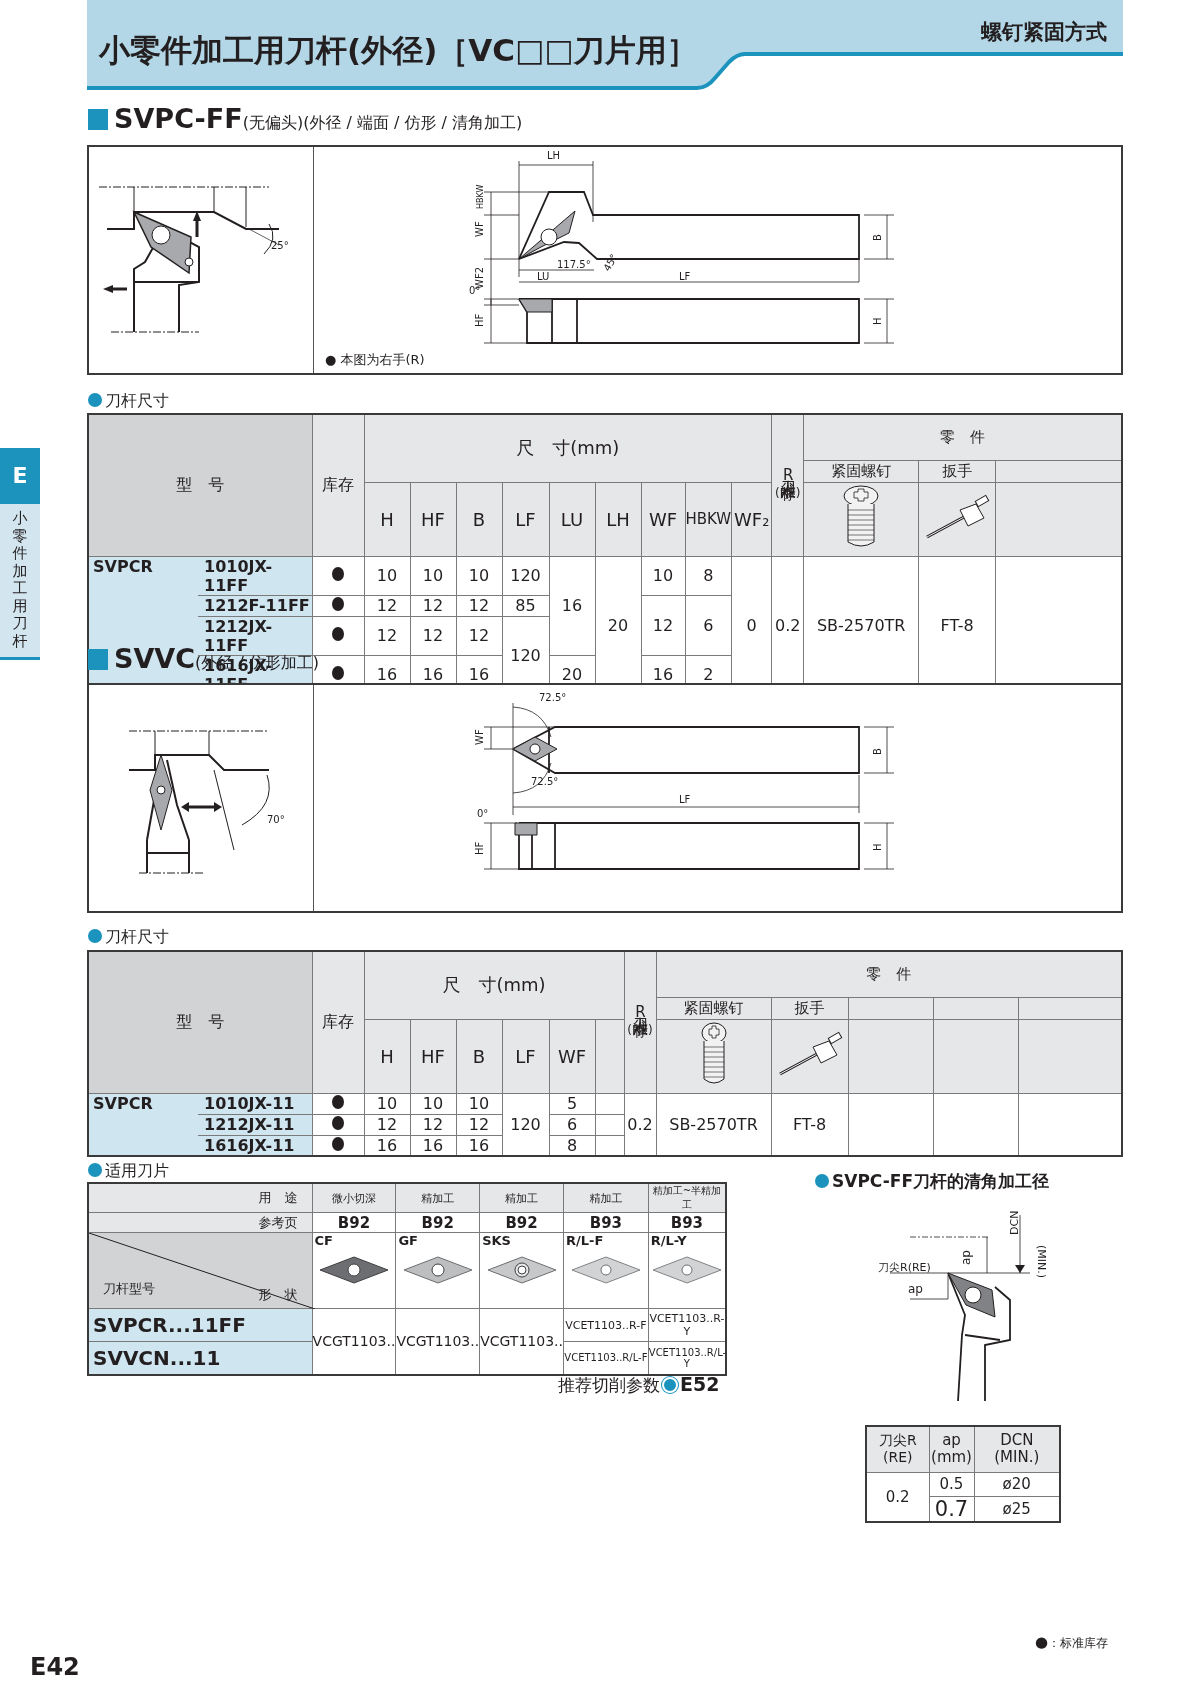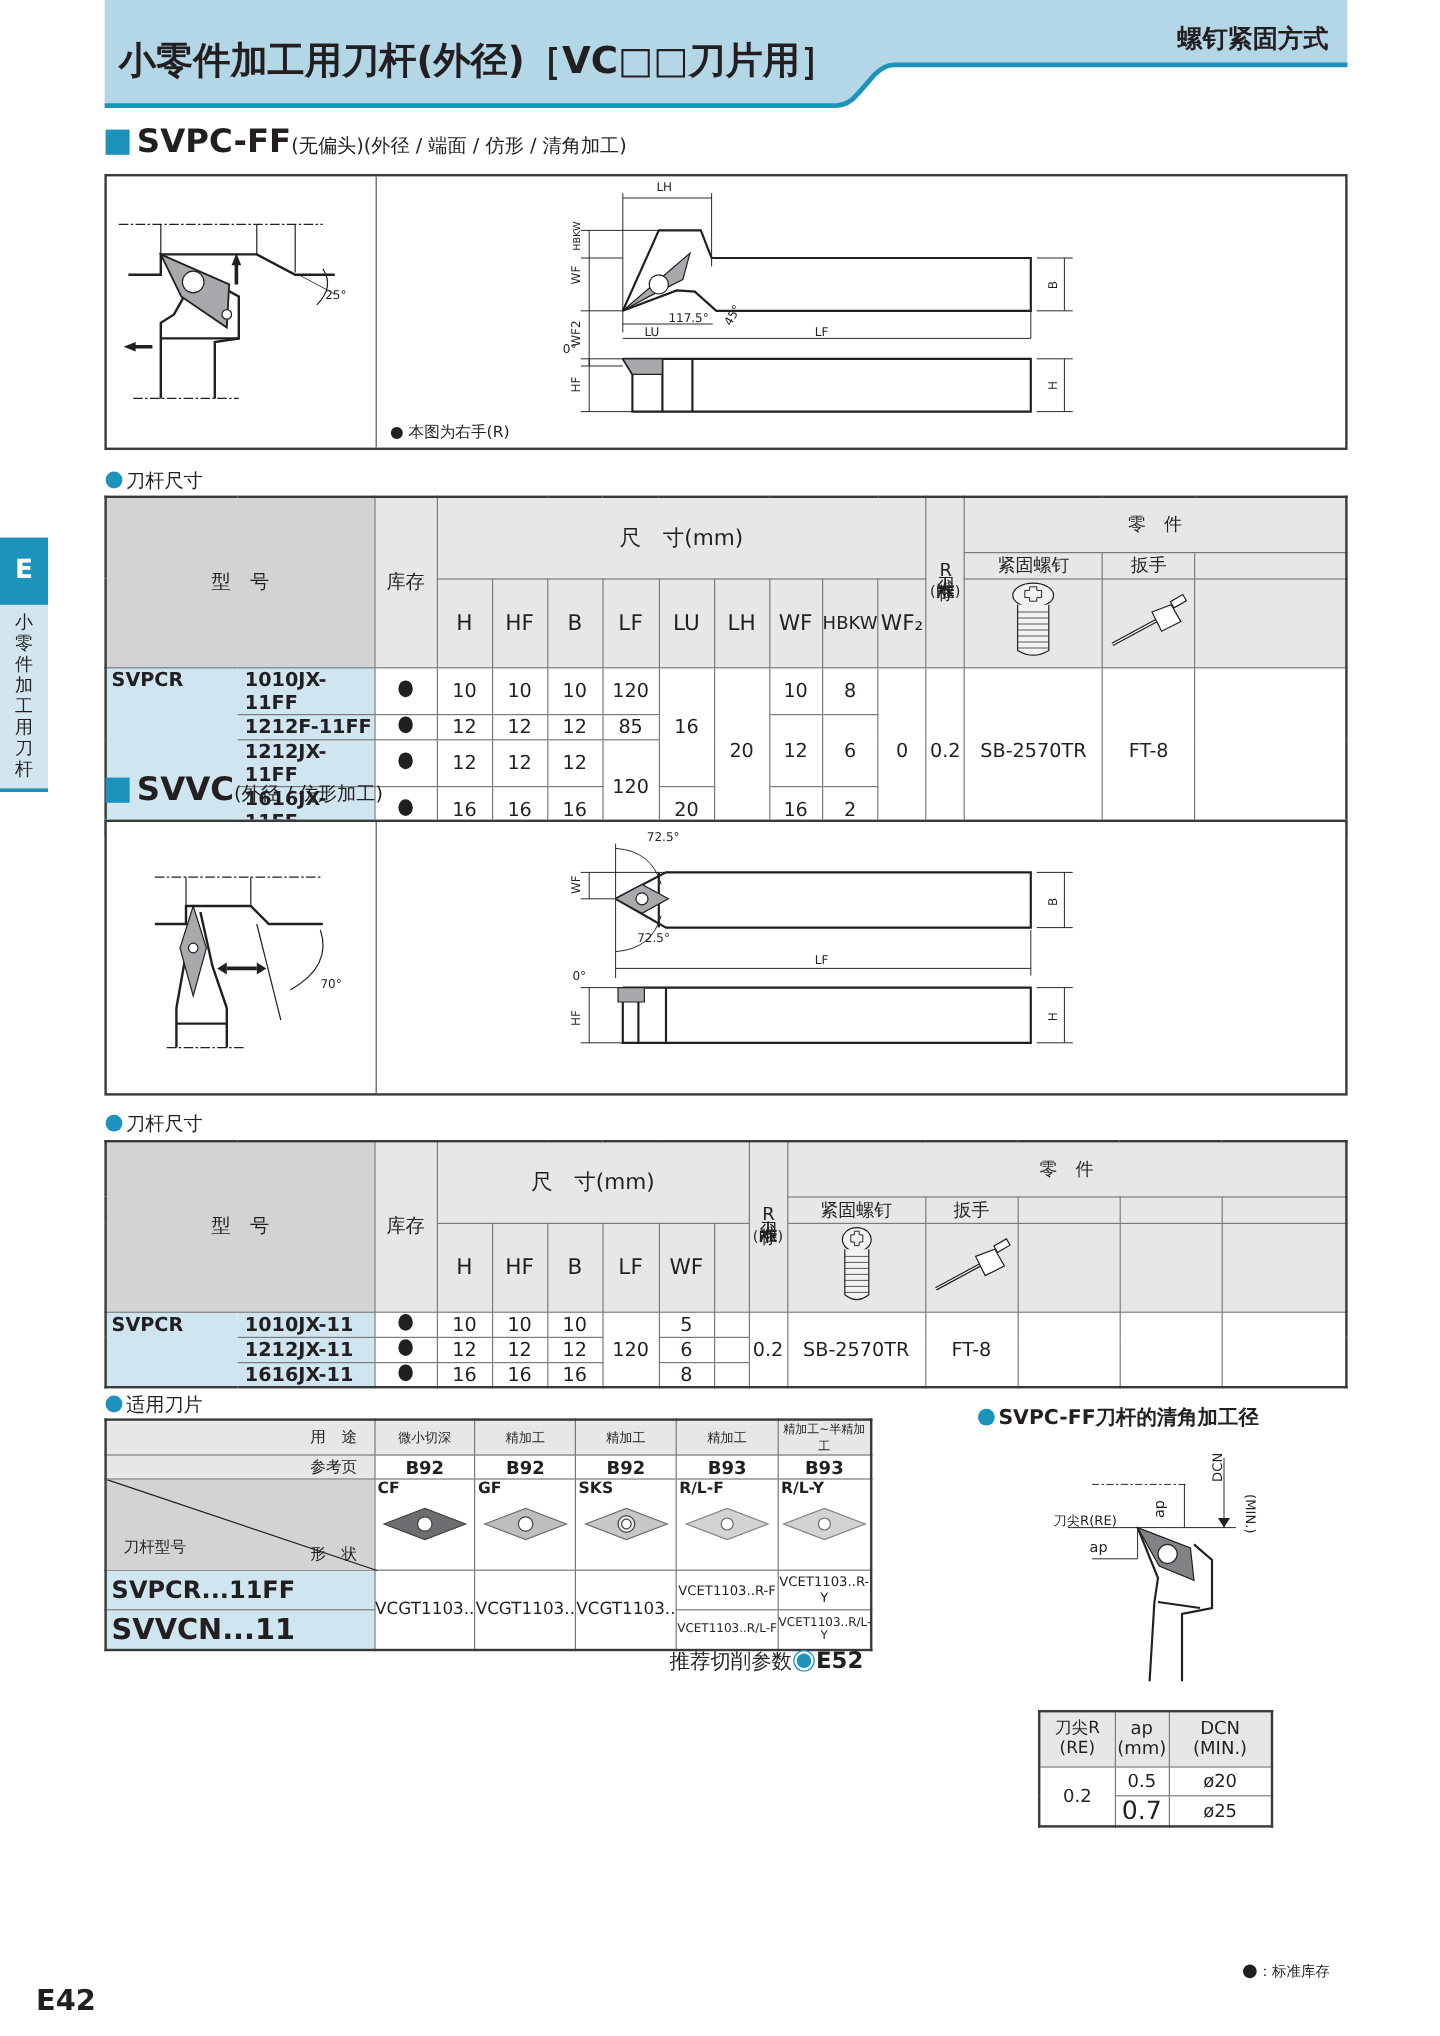--- a/index.html
+++ b/index.html
@@ -533,21 +533,21 @@
   </tr>
   <tr style="height:33px;">
     <td class="model" style="text-align:left; padding-left:4px; font-size:20px;">SVPCR...11FF</td>
     <td rowspan="2" style="font-size:14px;">VCGT1103..</td>
     <td rowspan="2" style="font-size:14px;">VCGT1103..</td>
     <td rowspan="2" style="font-size:14px;">VCGT1103..</td>
     <td class="xsmall">VCET1103..R-F</td>
     <td class="xsmall">VCET1103..R-Y</td>
   </tr>
   <tr style="height:33px;">
-    <td class="model" style="text-align:left; padding-left:4px; font-size:24px;">SVVCN...11</td>
+    <td class="model" style="text-align:left; padding-left:4px; font-size:20px;">SVVCN...11</td>
     <td class="xsmall" style="font-size:10px;text-align:center;">VCET1103..R/L-F</td>
     <td class="xsmall" style="font-size:10px;">VCET1103..R/L-Y</td>
   </tr>
 </tbody>
   </table>
 
 <div class="abs" style="left:558px; top:1373px; font-size:17px; white-space:nowrap;">
   <span>推荐切削参数</span><span style="display:inline-block; width:16px; height:16px; border-radius:50%; background:#1b93bd; border:2px solid #fff; box-shadow:0 0 0 1px #1b93bd; vertical-align:-2px; margin:0 2px;"></span><span class="bold" style="font-size:19px;">E52</span>
 </div>
 

